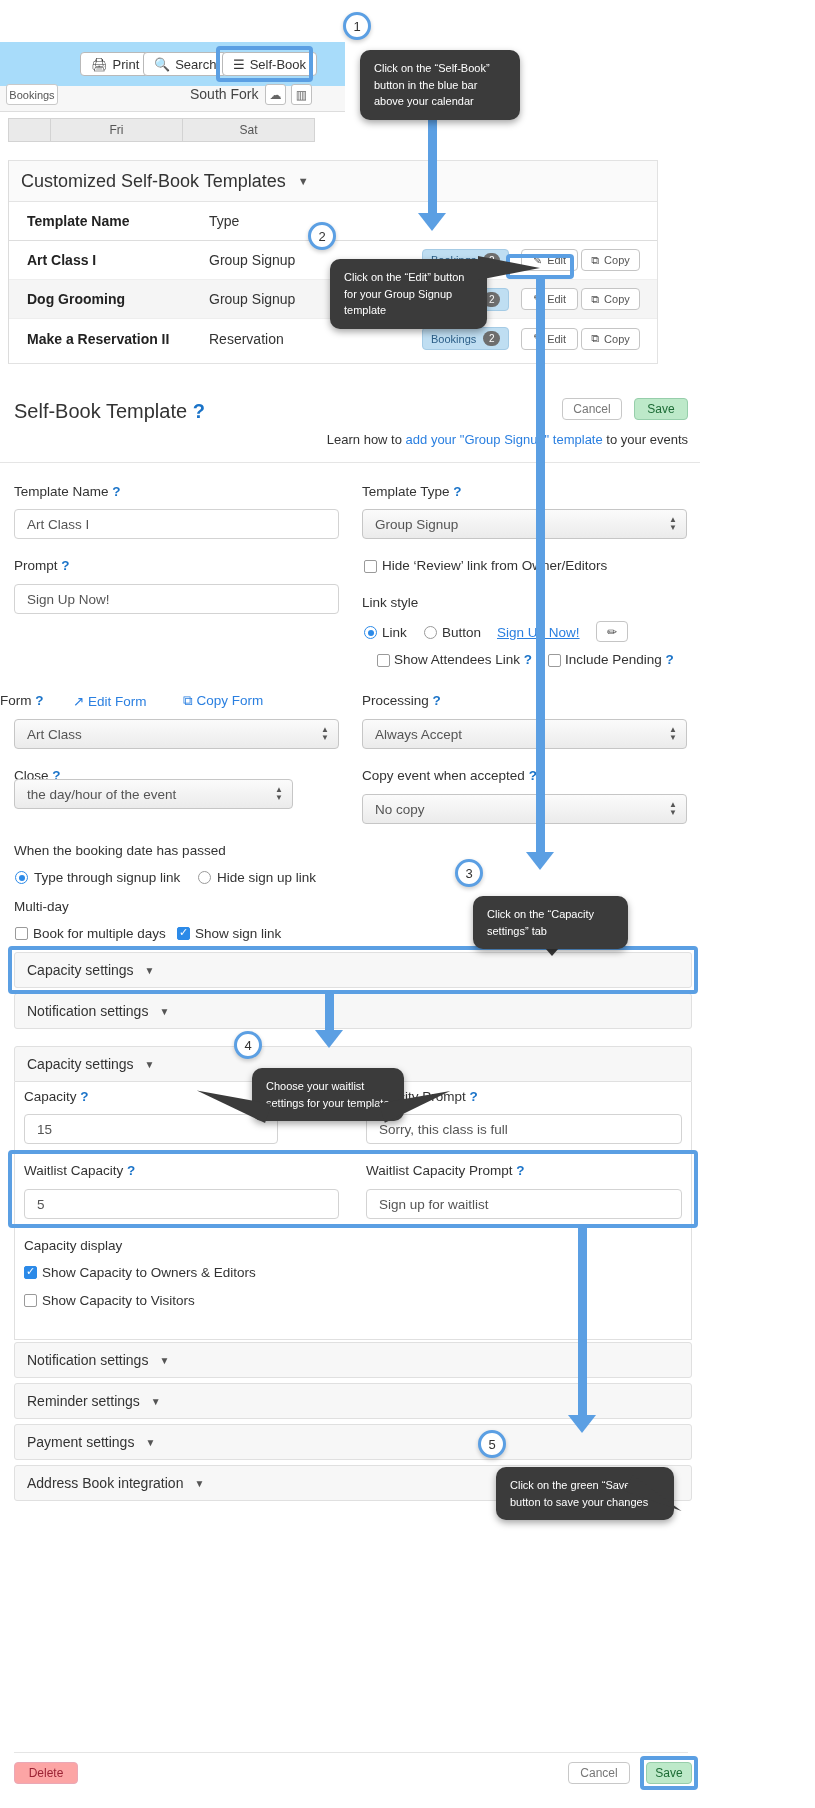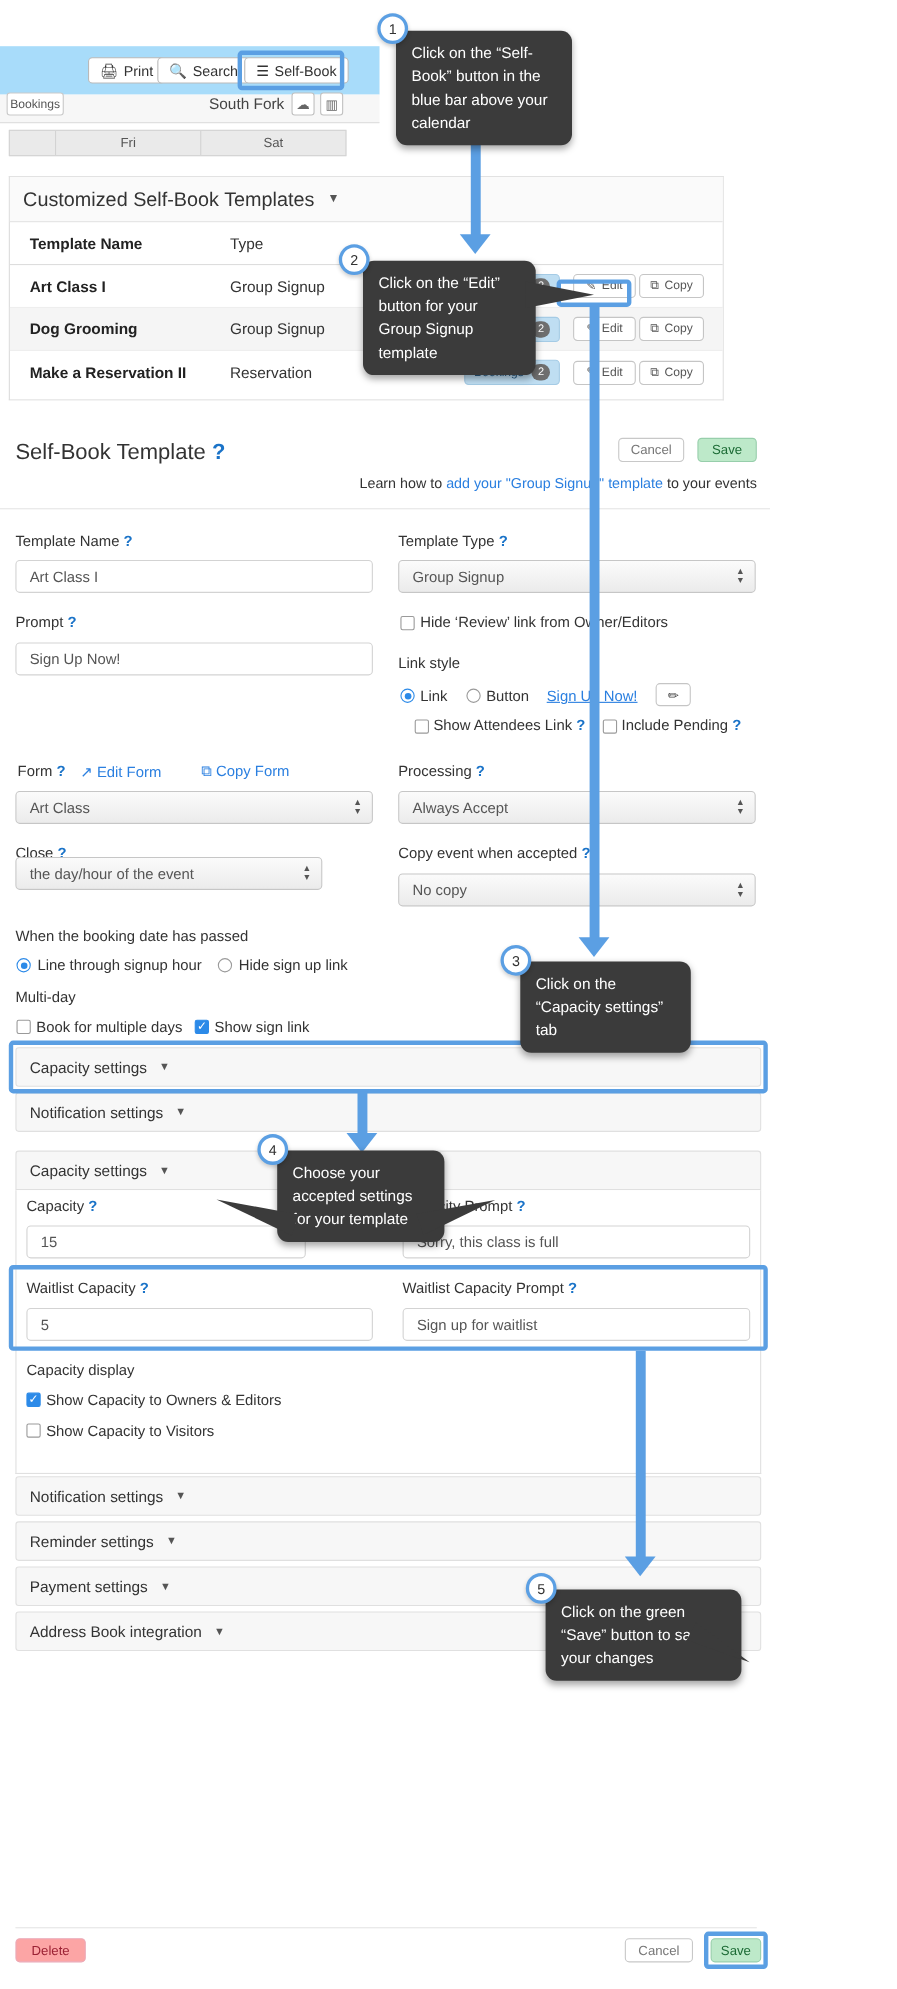--- a/index.html
+++ b/index.html
@@ -91,21 +91,21 @@
   .link { color:#2a7fe0; text-decoration:none; cursor:pointer; }
 
   
   .acc { position:absolute; height:36px; background:#f7f7f7; border:1px solid #e0e0e0; border-radius:3px;
      display:flex; align-items:center; padding-left:12px; font-size:14px; color:#333; cursor:pointer; }
   .acc .caret { margin-left:11px; font-size:10px; color:#555; }
   .panel { position:absolute; background:#fff; border:1px solid #e0e0e0; border-top:none; }
 
   
   .callout { position:absolute; background:#3b3b3b; color:#fff; border-radius:10px; padding:10px 14px;
-     font-size:14px; line-height:1.5; box-shadow:0 3px 7px rgba(0,0,0,.35); }
+     font-size:11px; line-height:1.5; box-shadow:0 3px 7px rgba(0,0,0,.35);margin-top:22px; }
   .cnum { position:absolute; width:28px; height:28px; border-radius:50%; background:#fff; border:3px solid #5b9fe3;
      color:#333; font-size:13px; display:flex; align-items:center; justify-content:center; box-shadow:0 2px 4px rgba(0,0,0,.2); z-index:6;}
   .arrow-v { position:absolute; width:9px; background:#5b9fe3; }
   .arrow-head { position:absolute; width:0; height:0; }
 
   
   #hr-bot { left:14px; top:1752px; width:674px; height:1px; background:#e5e5e5; }
   #btn-delete { left:14px; top:1762px; width:64px; height:22px; background:#fca5a5; border:1px solid #eaa8b6;
      border-radius:4px; font-size:12px; color:#9b2234; display:flex; align-items:center; justify-content:center; cursor:pointer;}
   #btn-cancel-bot { left:568px; top:1762px; width:62px; height:22px; background:#fff; border:1px solid #c8c8c8;
@@ -220,21 +220,21 @@
 <div class="lbl" style="left:14px; top:484px;">
   <span>Template Name</span> <span class="q">?</span>
 </div>
 <div class="fld" style="left:14px; top:509px; width:325px;">Art Class I</div>
 
 <div class="lbl" style="left:14px; top:558px;">
   <span>Prompt</span> <span class="q">?</span>
 </div>
 <div class="fld" style="left:14px; top:584px; width:325px;">Sign Up Now!</div>
 
-<div class="lbl" style="left:16px; top:693px;">
+<div class="lbl" style="left:0; top:693px;">
   <span>Form</span> <span class="q">?</span>
 </div>
 <div class="lbl" style="left:73px; top:693px;">
   <span class="link">↗</span> <a class="link">Edit Form</a>
 </div>
 <div class="lbl" style="left:183px; top:693px;">
   <span class="link">⧉</span> <a class="link">Copy Form</a>
 </div>
 <div class="sel" style="left:14px; top:719px; width:325px;">
   <span>Art Class</span>
@@ -244,21 +244,21 @@
 <div class="lbl" style="left:14px; top:768px;">
   <span>Close</span> <span class="q">?</span>
 </div>
 <div class="sel" style="left:14px; top:779px; width:279px;">
   <span>the day/hour of the event</span>
     <span class="arrows">▲<br>▼</span>
 </div>
 
 <div class="lbl" style="left:14px; top:843px;">When the booking date has passed</div>
 <div class="rdo on" style="left:15px; top:871px;"></div>
-<div class="ctext" style="left:34px; top:870px;">Line through signup hour</div>
+<div class="ctext" style="left:34px; top:870px;">Type through signup link</div>
 <div class="rdo" style="left:198px; top:871px;"></div>
 <div class="ctext" style="left:217px; top:870px;">Hide sign up link</div>
 
 <div class="lbl" style="left:14px; top:899px;">Multi-day</div>
 <div class="cbx" style="left:15px; top:927px;"></div>
 <div class="ctext" style="left:33px; top:926px;">Book for multiple days</div>
 <div class="cbx on" style="left:177px; top:927px;"></div>
 <div class="ctext" style="left:195px; top:926px;">Show sign link</div>
 
 <div class="lbl" style="left:362px; top:484px;">
@@ -389,20 +389,20 @@
 <div class="callout" style="left:360px; top:28px; width:160px;">Click on the “Self-Book” button in the blue bar above your calendar</div>
 <div class="cnum" style="left:343px; top:12px;">1</div>
 
 <div class="callout" style="left:330px; top:237px; width:157px;">Click on the “Edit” button for your Group Signup template</div>
 <div class="cnum" style="left:308px; top:222px;">2</div>
 <div class="arrow-head" style="left:478px; top:256px; border-top:12px solid transparent; border-bottom:12px solid transparent; border-left:62px solid #3b3b3b;"></div>
 
 <div class="callout" style="left:473px; top:874px; width:155px;">Click on the “Capacity settings” tab</div>
 <div class="cnum" style="left:455px; top:859px;">3</div>
 
-<div class="callout" style="left:252px; top:1046px; width:152px;">Choose your accepted settings for your template</div>
+<div class="callout" style="left:252px; top:1046px; width:152px;">Choose your waitlist settings for your template</div>
 <div class="cnum" style="left:234px; top:1031px;">4</div>
 <div class="arrow-head" style="left:195px; top:1092px; border-top:10px solid transparent; border-bottom:10px solid transparent; border-right:75px solid #3b3b3b; transform:rotate(18deg);"></div>
 <div class="arrow-head" style="left:380px; top:1092px; border-top:10px solid transparent; border-bottom:10px solid transparent; border-left:72px solid #3b3b3b; transform:rotate(-18deg);"></div>
 
 <div class="callout" style="left:496px; top:1445px; width:178px;">Click on the green “Save” button to save your changes</div>
 <div class="cnum" style="left:478px; top:1430px;">5</div>
 <div class="arrow-head" style="left:625px; top:1488px; border-top:9px solid transparent; border-bottom:9px solid transparent; border-left:60px solid #3b3b3b; transform:rotate(28deg);"></div>
 
 </body></html>

